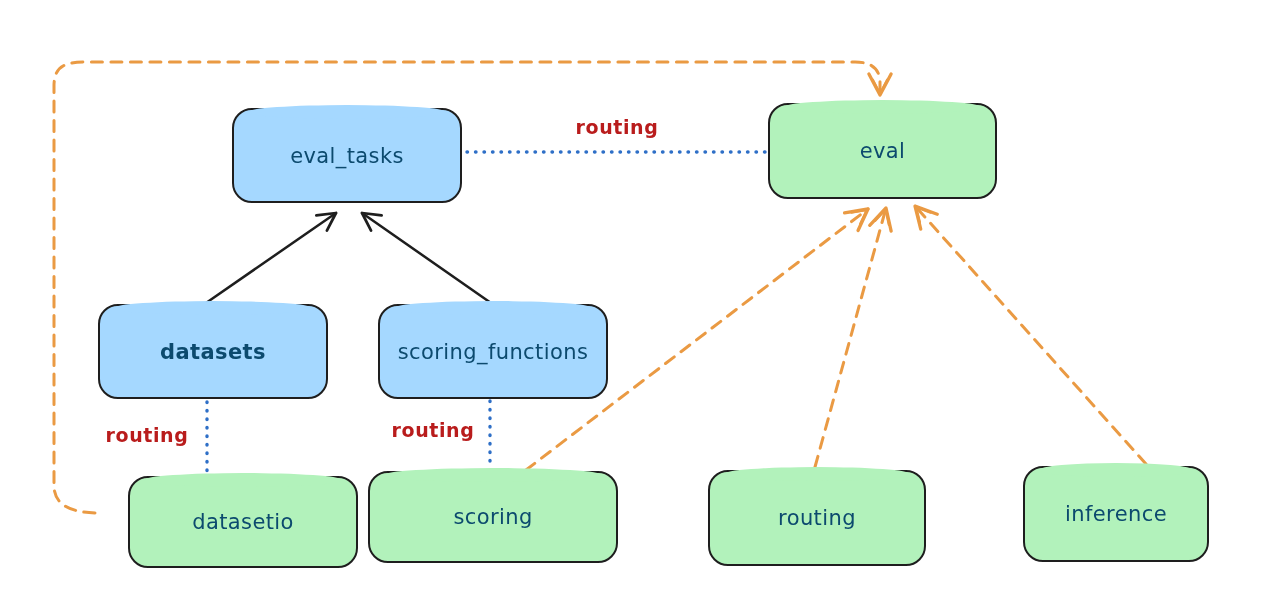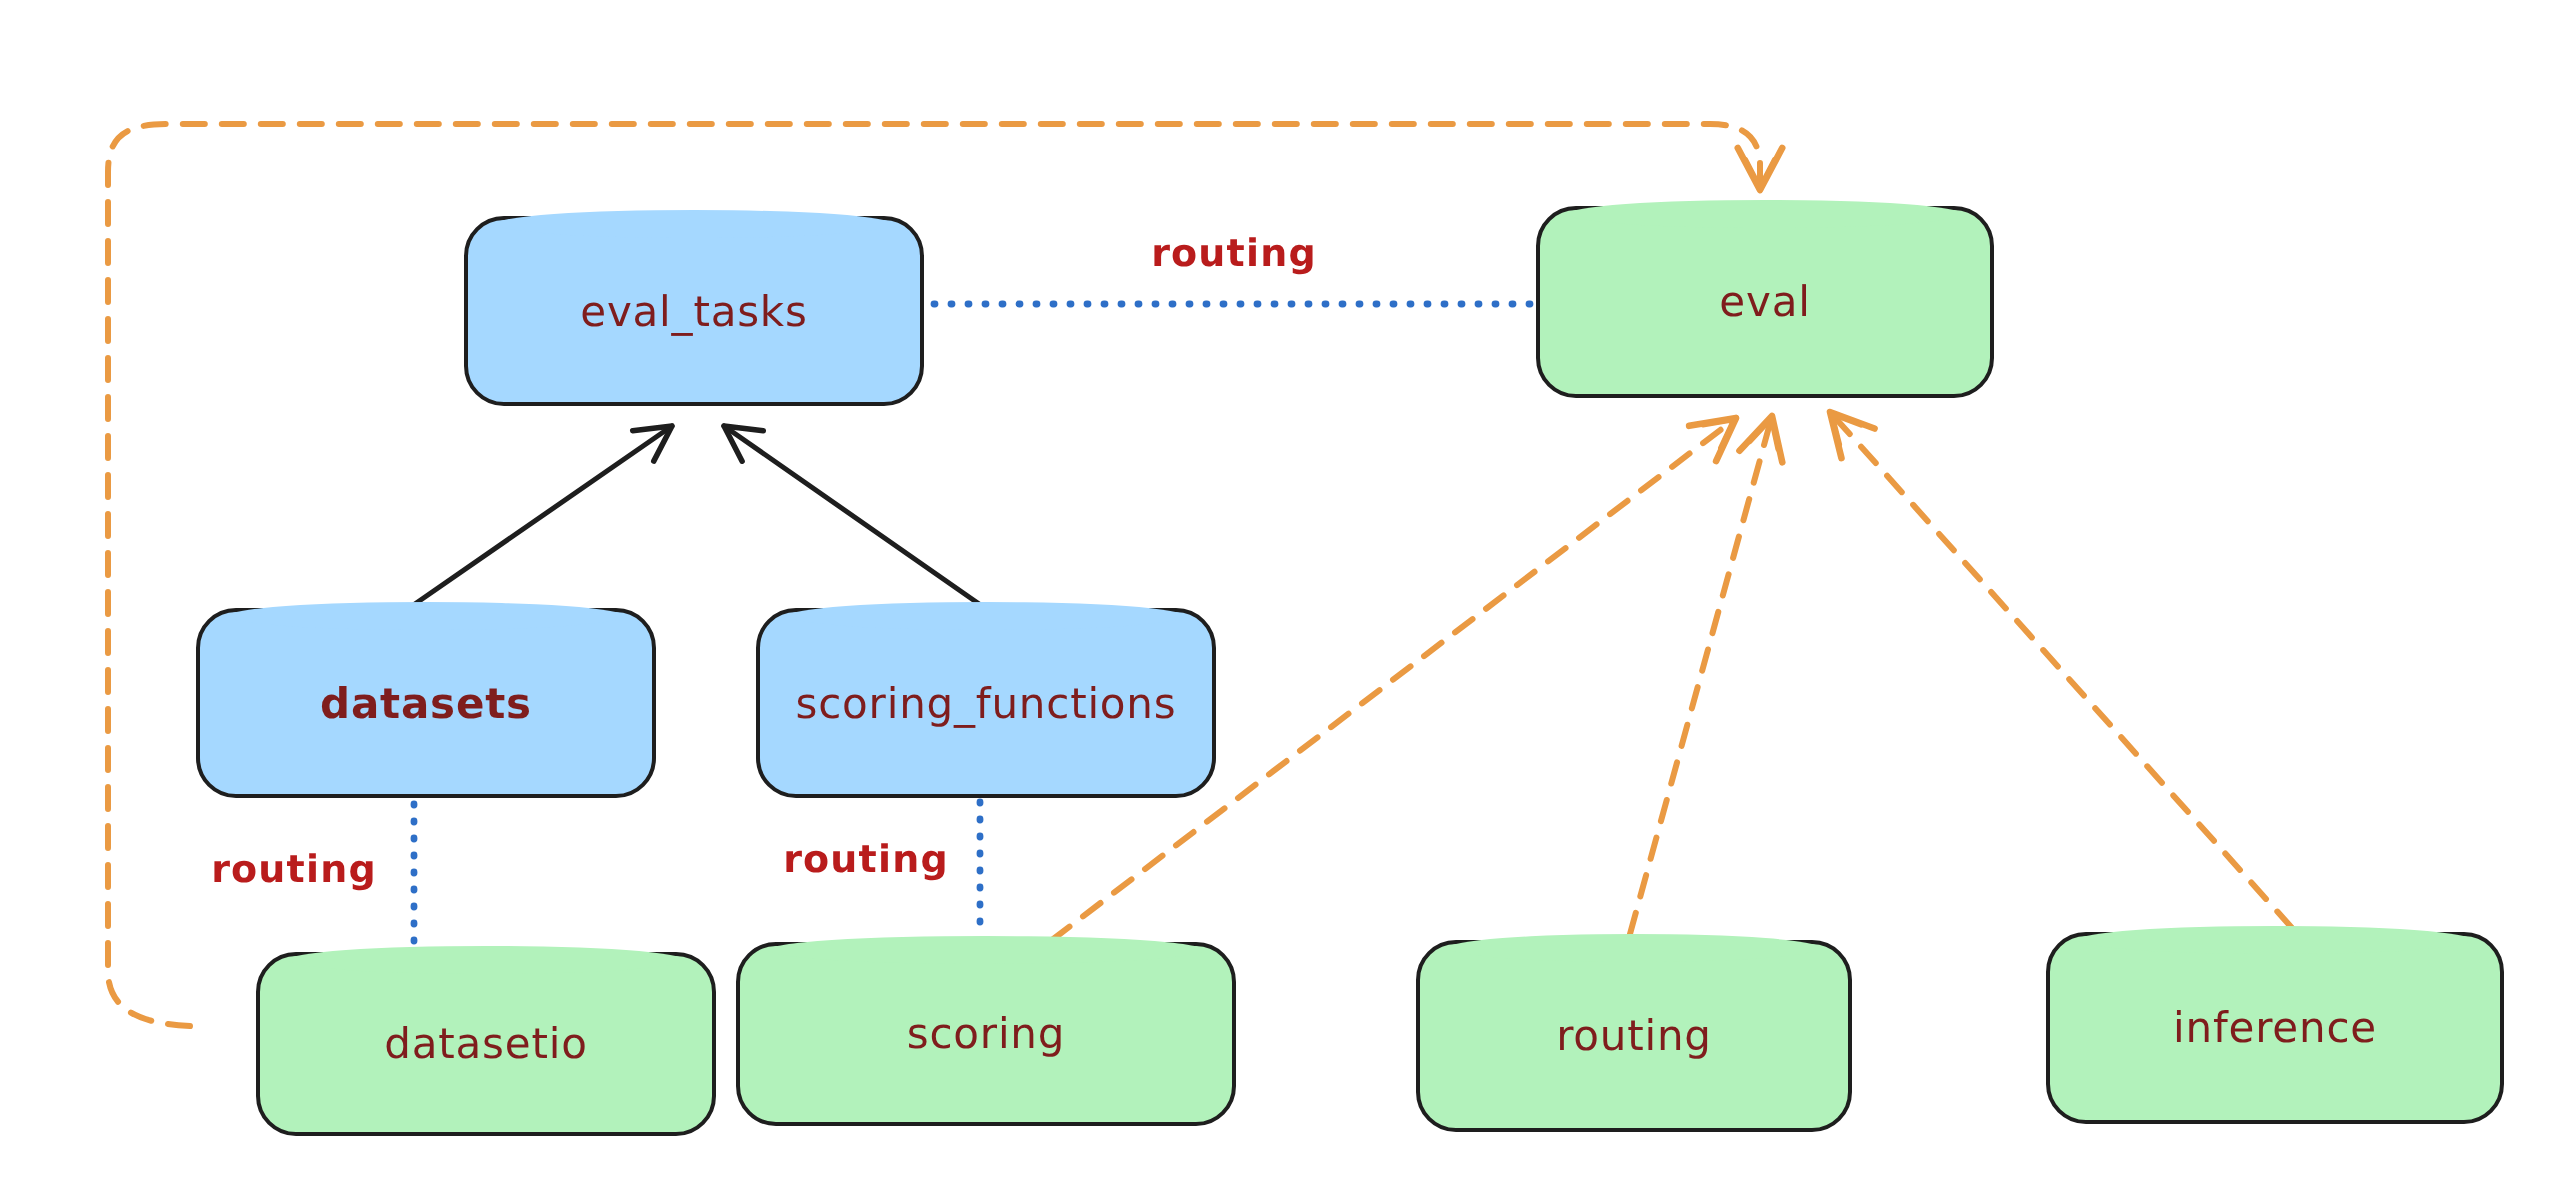--- a/index.html
+++ b/index.html
@@ -25,21 +25,21 @@
   .node {
     position: absolute;
     box-sizing: border-box;
     border: 2.5px solid #1e1e1e;
     border-radius: 20px;
     display: flex;
     align-items: center;
     justify-content: center;
     font-size: 21px;
     letter-spacing: 0.4px;
-    color: #7f1d1d;
+    color: #0c4a6e;
     z-index: 2;
   }
   
   .node::before {
     content: "";
     position: absolute;
     left: 14px;
     right: 14px;
     top: -5px;
     height: 14px;
@@ -110,21 +110,21 @@
   </div>
 
   <div class="node green" style="left:368px; top:471px; width:250px; height:92px;">
     <span>scoring</span>
   </div>
 
   <div class="node green" style="left:708px; top:470px; width:218px; height:96px;">
     <span>routing</span>
   </div>
 
-  <div class="node green" style="left:1023px; top:466px; width:229px; height:96px;">
+  <div class="node green" style="left:1023px; top:466px; width:186px; height:96px;">
     <span>inference</span>
   </div>
 
   <div class="edge-label" style="left:562px; top:116px;">routing</div>
   <div class="edge-label" style="left:92px; top:424px;">routing</div>
   <div class="edge-label" style="left:378px; top:419px;">routing</div>
 
 </div>
 
 </body></html>

